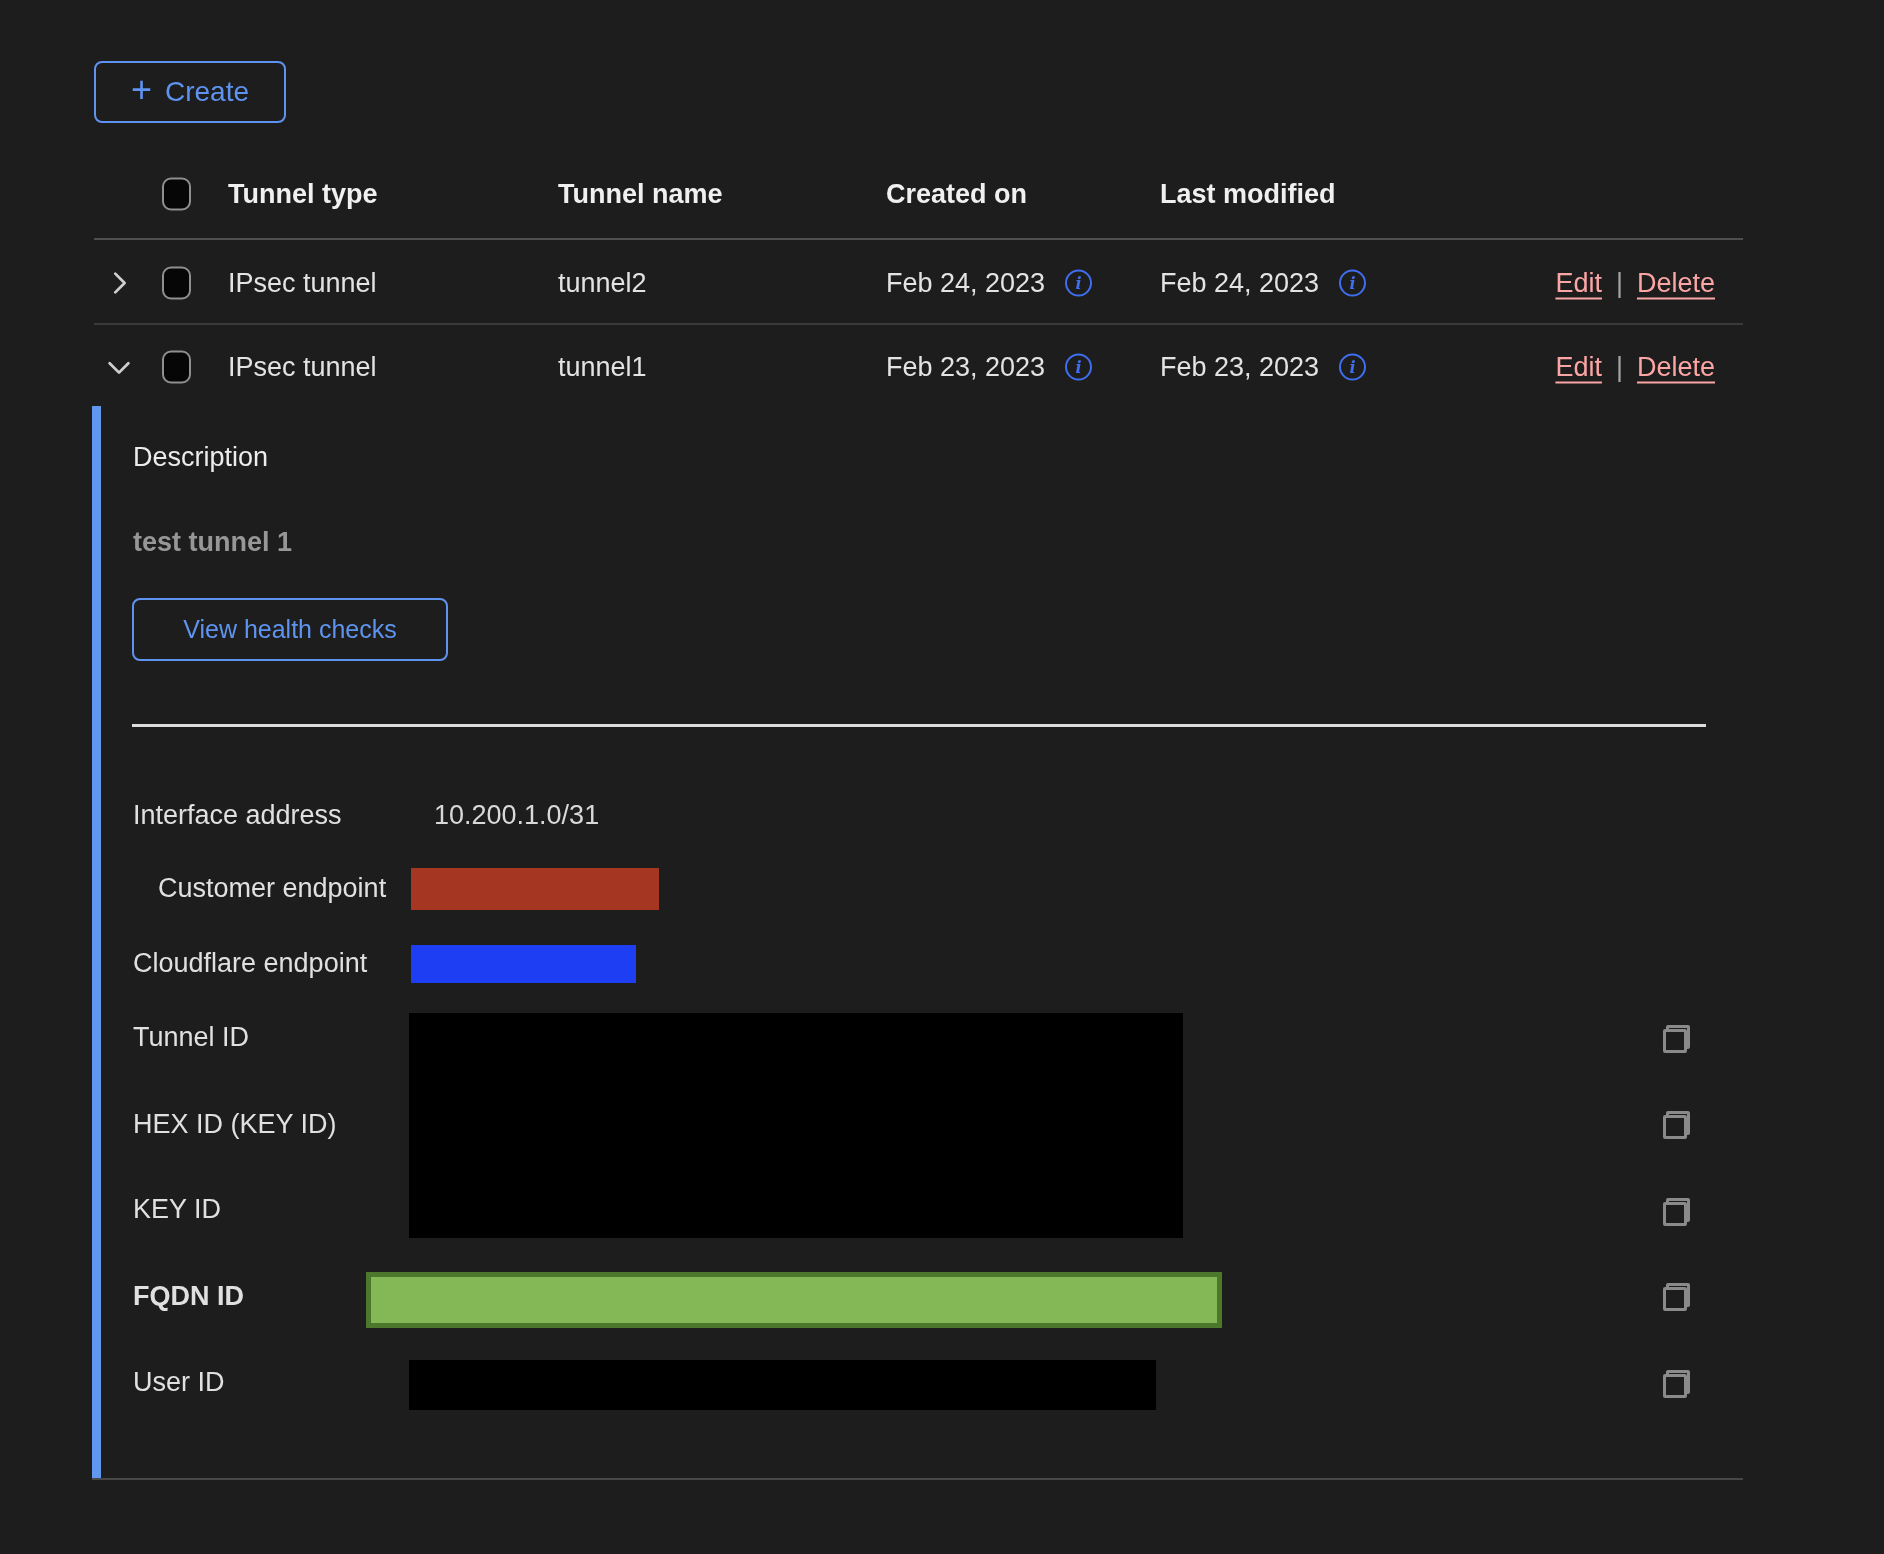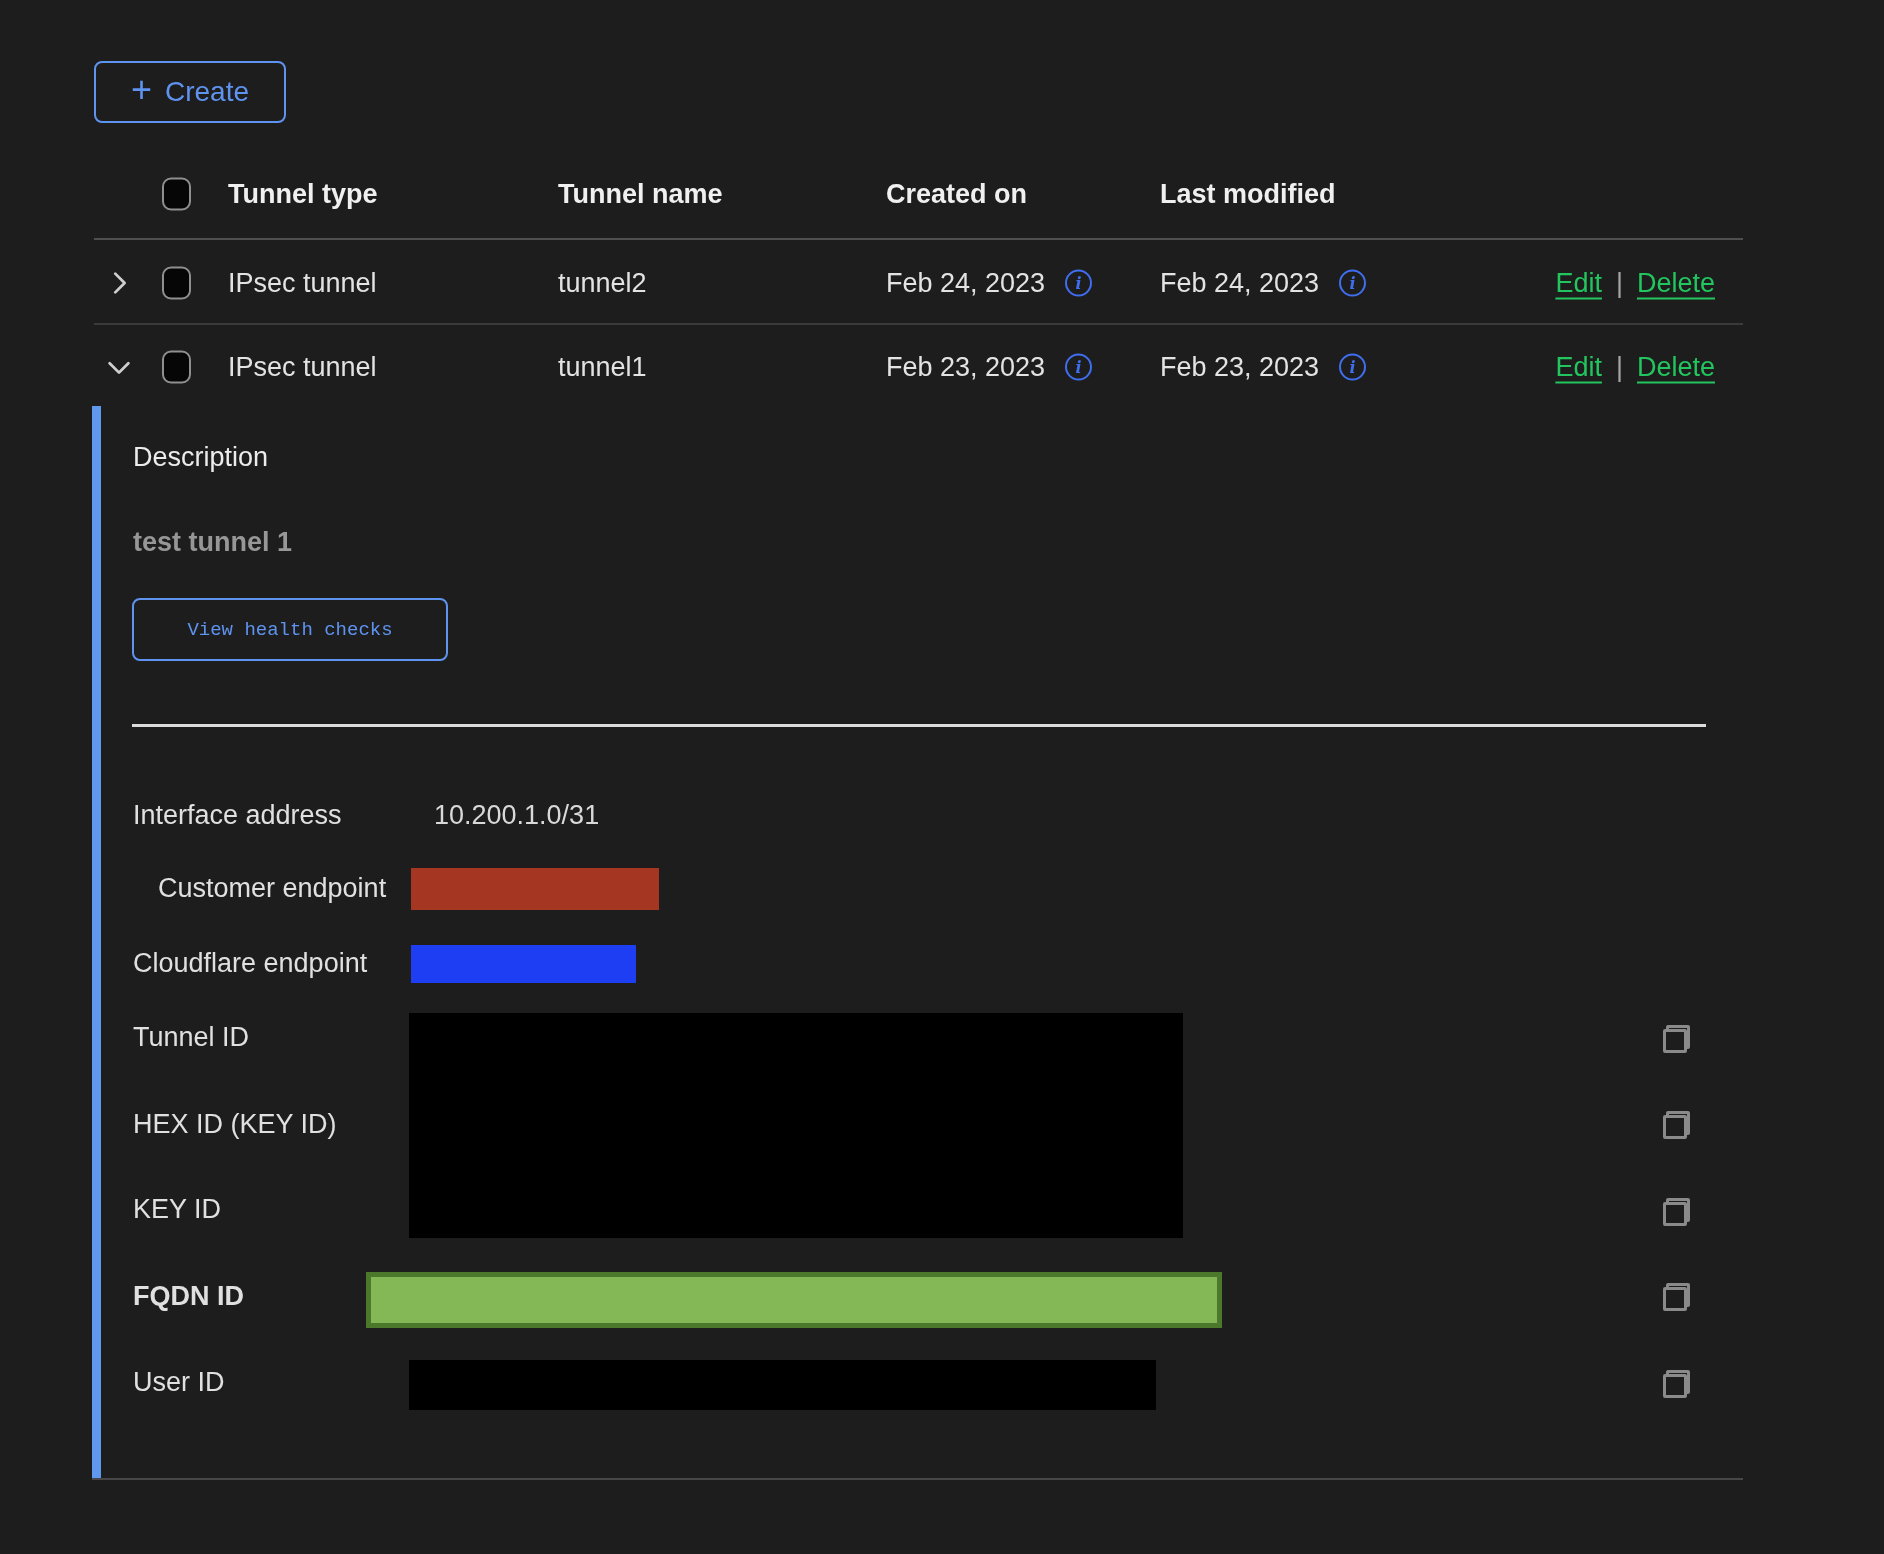--- a/index.html
+++ b/index.html
@@ -38,33 +38,33 @@
   .chevron { width:34px; height:34px; display:flex; align-items:center; justify-content:center; cursor:pointer; }
 
   .date-cell { display:flex; align-items:center; gap:20px; }
   .info-icon {
     width:27px; height:27px; border:2px solid #3f6ff0; border-radius:50%;
     color:#3f6ff0; display:flex; align-items:center; justify-content:center;
     font-family:"DejaVu Serif", serif; font-style:italic; font-weight:700; font-size:16px;
     cursor:pointer; flex:0 0 auto;
   }
   .actions { display:flex; align-items:center; gap:14px; }
-  .link { color:#22c55e; text-decoration:underline; text-underline-offset:6px; font-size:27px; cursor:pointer; }
+  .link { color:#fca5a5; text-decoration:underline; text-underline-offset:6px; font-size:27px; cursor:pointer; }
   .pipe { color:#a5a5a5; font-size:27px; }
 
   
   .accent-bar { position:absolute; left:92px; top:406px; width:9px; height:1072px; background:#6097ef; }
   .panel-bottom-line { position:absolute; left:92px; top:1478px; width:1651px; height:2px; background:#474747; }
 
   .desc-label { position:absolute; left:133px; top:442px; font-size:27px; font-weight:500; color:#ececec; }
   .desc-value { position:absolute; left:133px; top:527px; font-size:27px; color:#979797;font-weight:bold; }
   .health-btn {
     position:absolute; left:132px; top:598px; width:316px; height:63px;
     background:transparent; border:2px solid #5f93f0; border-radius:8px;
-    color:#5f93f0; font-size:19px; font-family:Liberation Mono, monospace; cursor:pointer;
+    color:#5f93f0; font-size:25px; font-family:Liberation Sans, sans-serif; cursor:pointer;
   }
   .separator { position:absolute; left:132px; top:724px; width:1574px; height:3px; background:#dcdcdc; }
 
   .field-label { position:absolute; left:133px; font-size:27px; color:#e0e0e0; white-space:nowrap; }
   .field-value { position:absolute; left:434px; font-size:27px; color:#d9d9d9; white-space:nowrap; }
   .lbl-interface { top:800px; }  .val-interface { top:800px; }
   .lbl-customer  { top:873px;margin-left:25px; }
   .lbl-cloudflare{ top:948px; }
   .lbl-tunnelid  { top:1022px;text-align:right; }
   .lbl-hexid     { top:1109px; }

